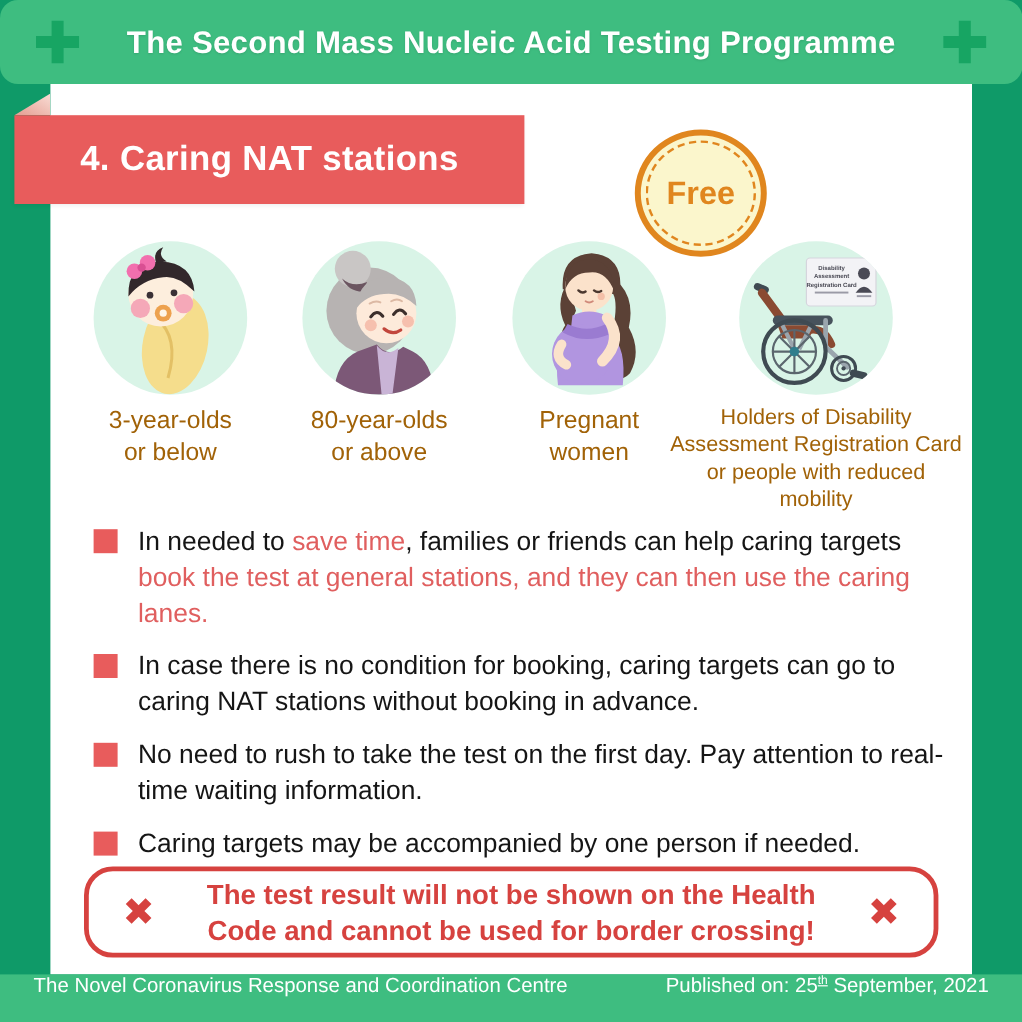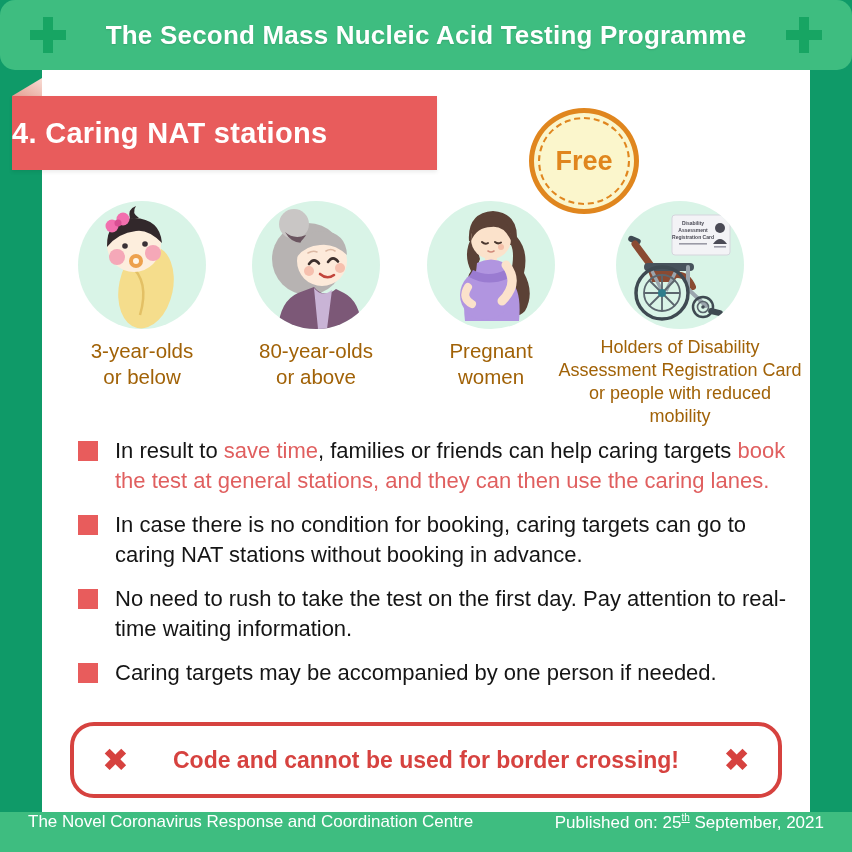--- a/index.html
+++ b/index.html
@@ -20,21 +20,21 @@
   .plus-icon{width:36px;height:36px;flex:none;}
 
   
   .card{position:absolute;left:42px;top:70px;width:768px;height:742px;background:#ffffff;}
 
   
   .ribbon-fold{position:absolute;left:-30px;top:8px;width:30px;height:18px;
     background:linear-gradient(to top right,#e59d91,#f8ddd5);
     clip-path:polygon(100% 0,100% 100%,0 100%);}
   .ribbon{position:absolute;left:-30px;top:26px;width:425px;height:74px;background:var(--ribbon-red);
-    display:flex;align-items:center;box-shadow:0 2px 4px rgba(0,0,0,.08);}
+    display:flex;align-items:center;justify-content:center;box-shadow:0 2px 4px rgba(0,0,0,.08);}
   .ribbon .ribbon-title{color:#fff;font-size:29px;font-weight:bold;letter-spacing:.3px;}
 
   
   .free-badge{position:absolute;left:487px;top:38px;width:100px;height:96px;background:var(--badge-fill);
     border:5px solid var(--badge-orange);border-radius:50%;display:flex;align-items:center;justify-content:center;}
   .free-badge::before{content:"";position:absolute;inset:4px;border:2px dashed var(--badge-orange);border-radius:50%;}
   .free-badge .free-label{color:var(--badge-orange);font-size:27px;font-weight:bold;}
 
   
   .group{position:absolute;top:131px;text-align:center;}
@@ -188,39 +188,40 @@
           <circle cx="87" cy="106" r="1.8" fill="#3f4a52"></circle>
           <rect x="92" y="108" width="15" height="6" rx="3" fill="#3f4a52" transform="rotate(14 99 111)"></rect>
         </svg>
       </div>
       <div class="group-label">Holders of Disability Assessment Registration Card or people with reduced mobility</div>
     </div>
 
     <ul class="bullets">
       <li>
         <span class="bullet-sq"></span>
-        <p><span>In result to </span><span class="em">save time</span><span>, families or friends can help caring targets </span><span class="em">book the test at general stations, and they can then use the caring lanes.</span></p>
+        <p><span>In needed to </span><span class="em">save time</span><span>, families or friends can help caring targets </span><span class="em">book the test at general stations, and they can then use the caring lanes.</span></p>
       </li>
       <li>
         <span class="bullet-sq"></span>
         <p><span>In case there is no condition for booking, caring targets can go to caring NAT stations without booking in advance.</span></p>
       </li>
       <li>
         <span class="bullet-sq"></span>
         <p><span>No need to rush to take the test on the first day. Pay attention to real-time waiting information.</span></p>
       </li>
       <li>
         <span class="bullet-sq"></span>
         <p><span>Caring targets may be accompanied by one person if needed.</span></p>
       </li>
     </ul>
 
     <div class="warning">
       <span class="x-mark">✖</span>
       <div class="warning-text">
+        <span>The test result will not be shown on the Health</span>
         <span>Code and cannot be used for border crossing!</span>
       </div>
       <span class="x-mark">✖</span>
     </div>
 
   </div>
 
   <div class="footer">
     <span>The Novel Coronavirus Response and Coordination Centre</span>
     <span><span>Published on: 25</span><sup>th</sup><span> September, 2021</span></span>

